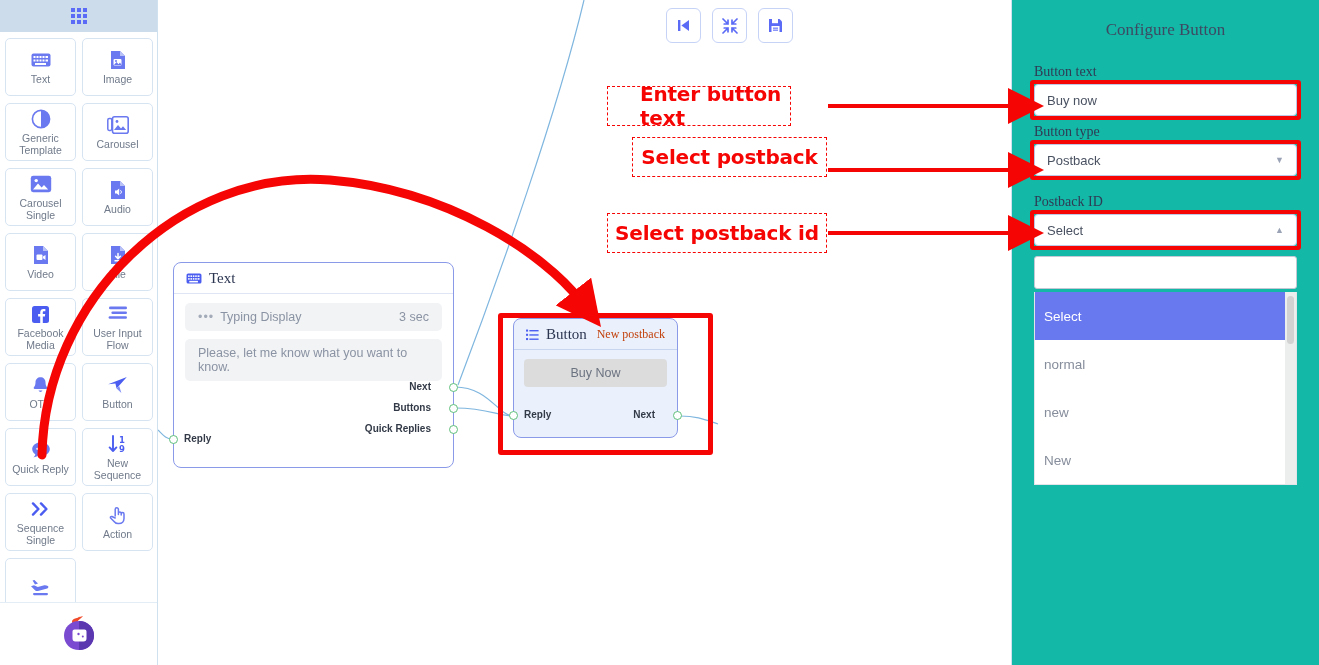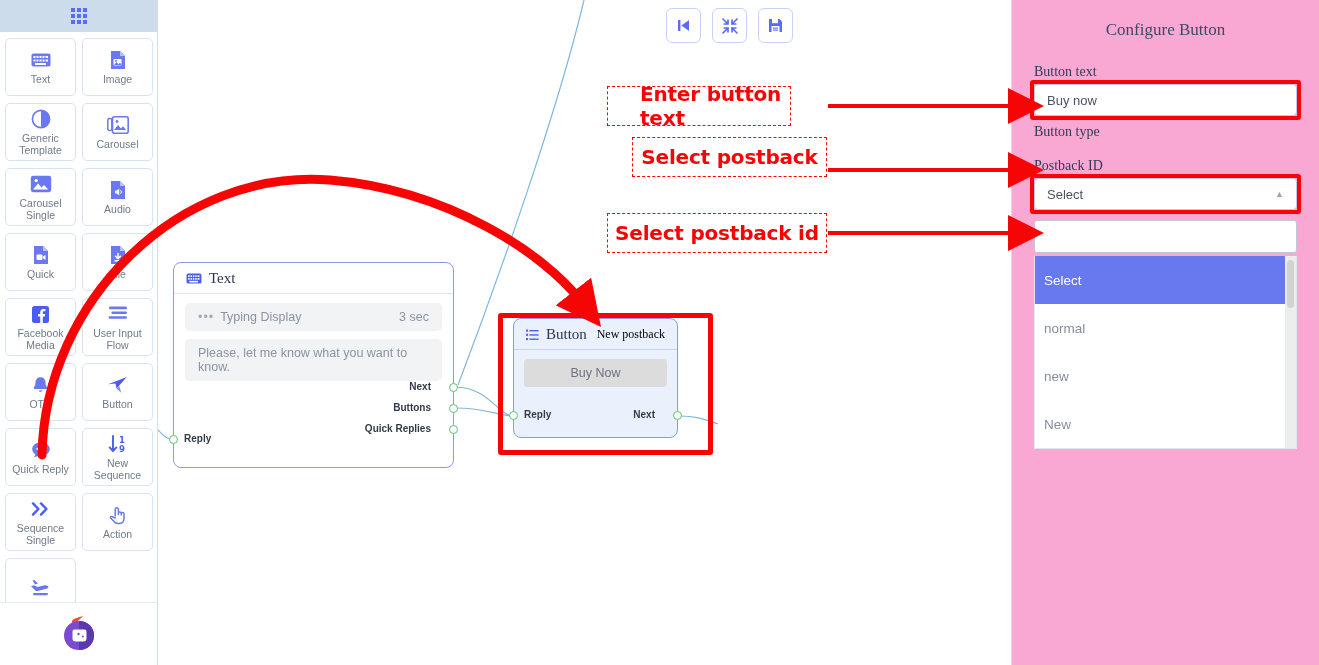--- a/index.html
+++ b/index.html
@@ -118,21 +118,21 @@
   .node-title {
     font-family: "Liberation Serif", serif;
     font-size: 15px;
     color: #2b3550;
     margin-left: 7px;
   }
   .node-head-right {
     margin-left: auto;
     font-family: "Liberation Serif", serif;
     font-size: 12px;
-    color: #000000;
+    color: #c2410c;
   }
   .node-body { padding: 9px 11px 6px 11px; }
   .row-chip {
     background: #f2f3f5;
     border-radius: 5px;
     padding: 7px 13px;
     display: flex; align-items: center;
     font-size: 12.5px;
     color: #8a93a3;
     margin-bottom: 8px;
@@ -176,21 +176,21 @@
     font-weight: bold;
     color: #333a47;
     white-space: nowrap;
   }
 
   
   #right-panel {
     position: absolute;
     left: 1011px; top: 0;
     width: 308px; height: 665px;
-    background: #f9a8d4;
+    background: #14b8a6;
     border-left: 1px solid #cfe0ef;
     box-sizing: border-box;
   }
   #panel-title {
     text-align: center;
     font-family: "Liberation Serif", serif;
     font-size: 17px;
     color: #3d4a63;
     margin-top: 20px;
   }
@@ -387,21 +387,21 @@
 
       <div class="pal-item">
         <span class="pal-ico">
             <svg width="16" height="20" viewBox="0 0 16 20">
               <path d="M1 1h9l5 5v13H1z" fill="#6a79ef"></path>
               <path d="M10 1l5 5h-5z" fill="#b9c2f7"></path>
               <rect x="3.5" y="9.5" width="6" height="5.5" rx="1" fill="#fff"></rect>
               <path d="M10 11.5l2.5-1.6v5.2L10 13.3z" fill="#fff"></path>
             </svg>
           </span>
-        <span class="pal-label">Quick</span>
+        <span class="pal-label">Video</span>
       </div>
 
       <div class="pal-item">
         <span class="pal-ico">
             <svg width="16" height="20" viewBox="0 0 16 20">
               <path d="M1 1h9l5 5v13H1z" fill="#6a79ef"></path>
               <path d="M10 1l5 5h-5z" fill="#b9c2f7"></path>
               <path d="M8 8.6v5m0 0l-2.4-2.4M8 13.6l2.4-2.4" stroke="#fff" stroke-width="1.5" fill="none" stroke-linecap="round"></path>
               <rect x="4.5" y="15" width="7" height="1.5" fill="#fff"></rect>
             </svg>
@@ -626,20 +626,27 @@
     <div style="margin-top:24px;">
       <div class="field-label">Button text</div>
       <div class="field-wrap">
         <div class="ctl">Buy now</div>
         <div class="hl-box"></div>
       </div>
     </div>
 
     <div style="margin-top:8px;">
       <div class="field-label">Button type</div>
+      <div class="field-wrap">
+        <div class="ctl select">
+          <span>Postback</span>
+          <span class="caret">▼</span>
+        </div>
+        <div class="hl-box"></div>
+      </div>
     </div>
 
     <div style="margin-top:18px;">
       <div class="field-label">Postback ID</div>
       <div class="field-wrap">
         <div class="ctl select">
           <span>Select</span>
           <span class="caret">▲</span>
         </div>
         <div class="hl-box"></div>

